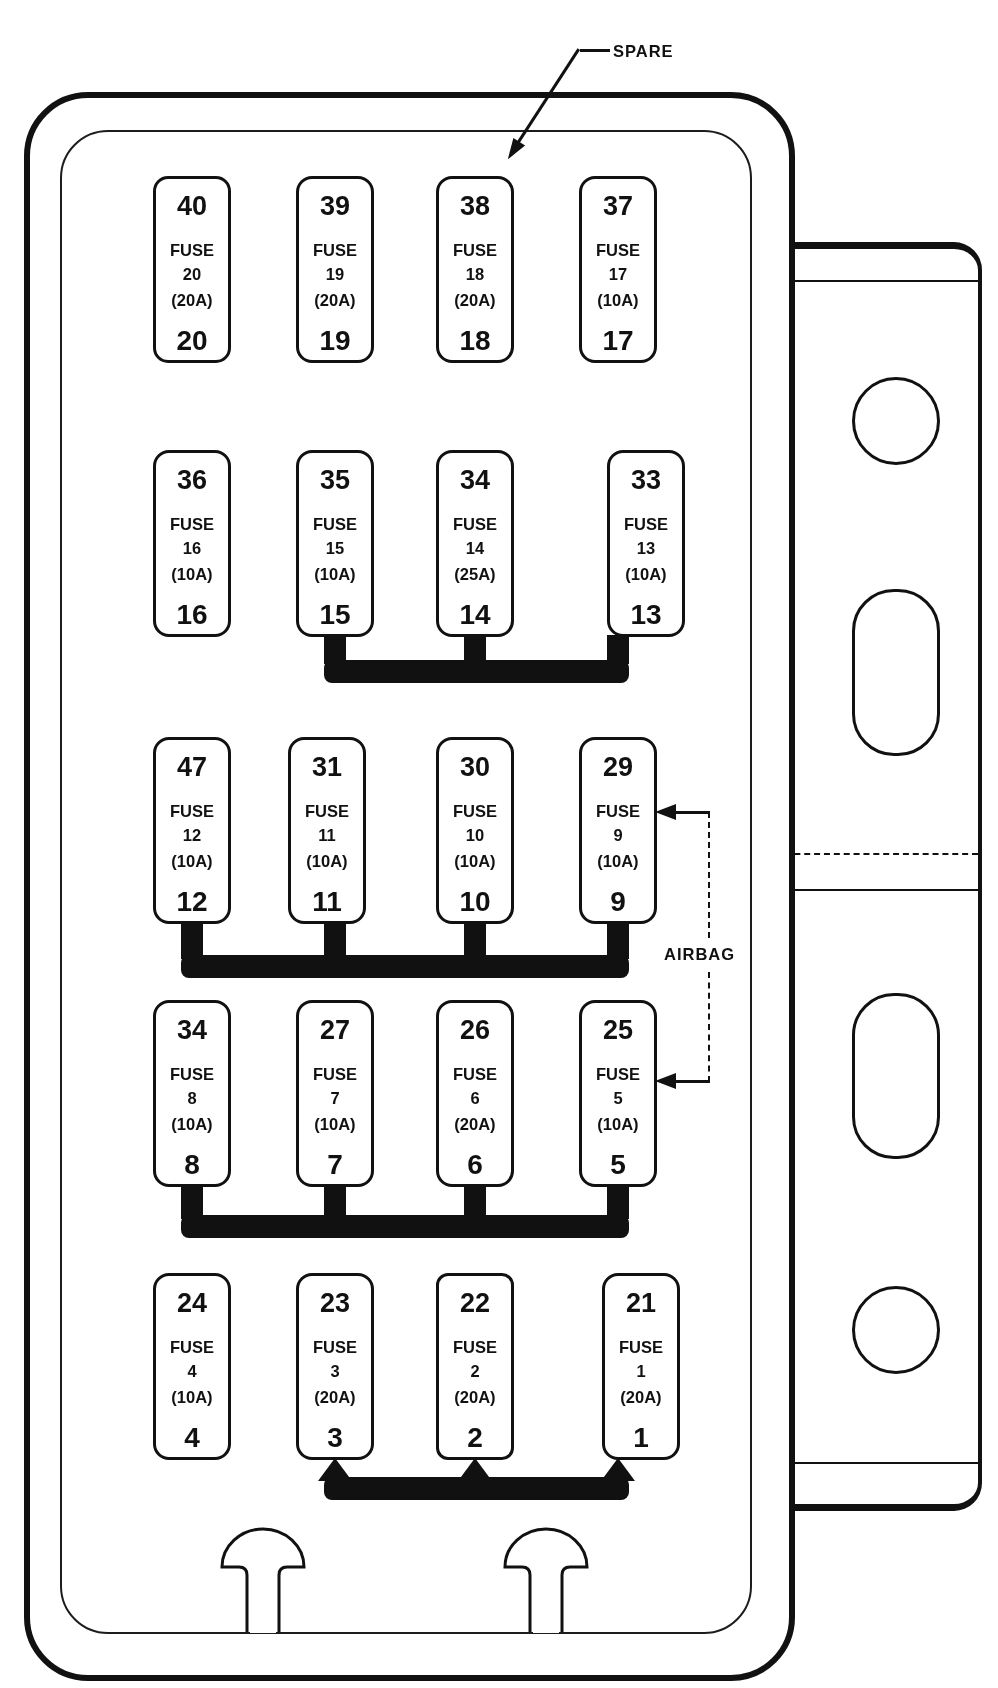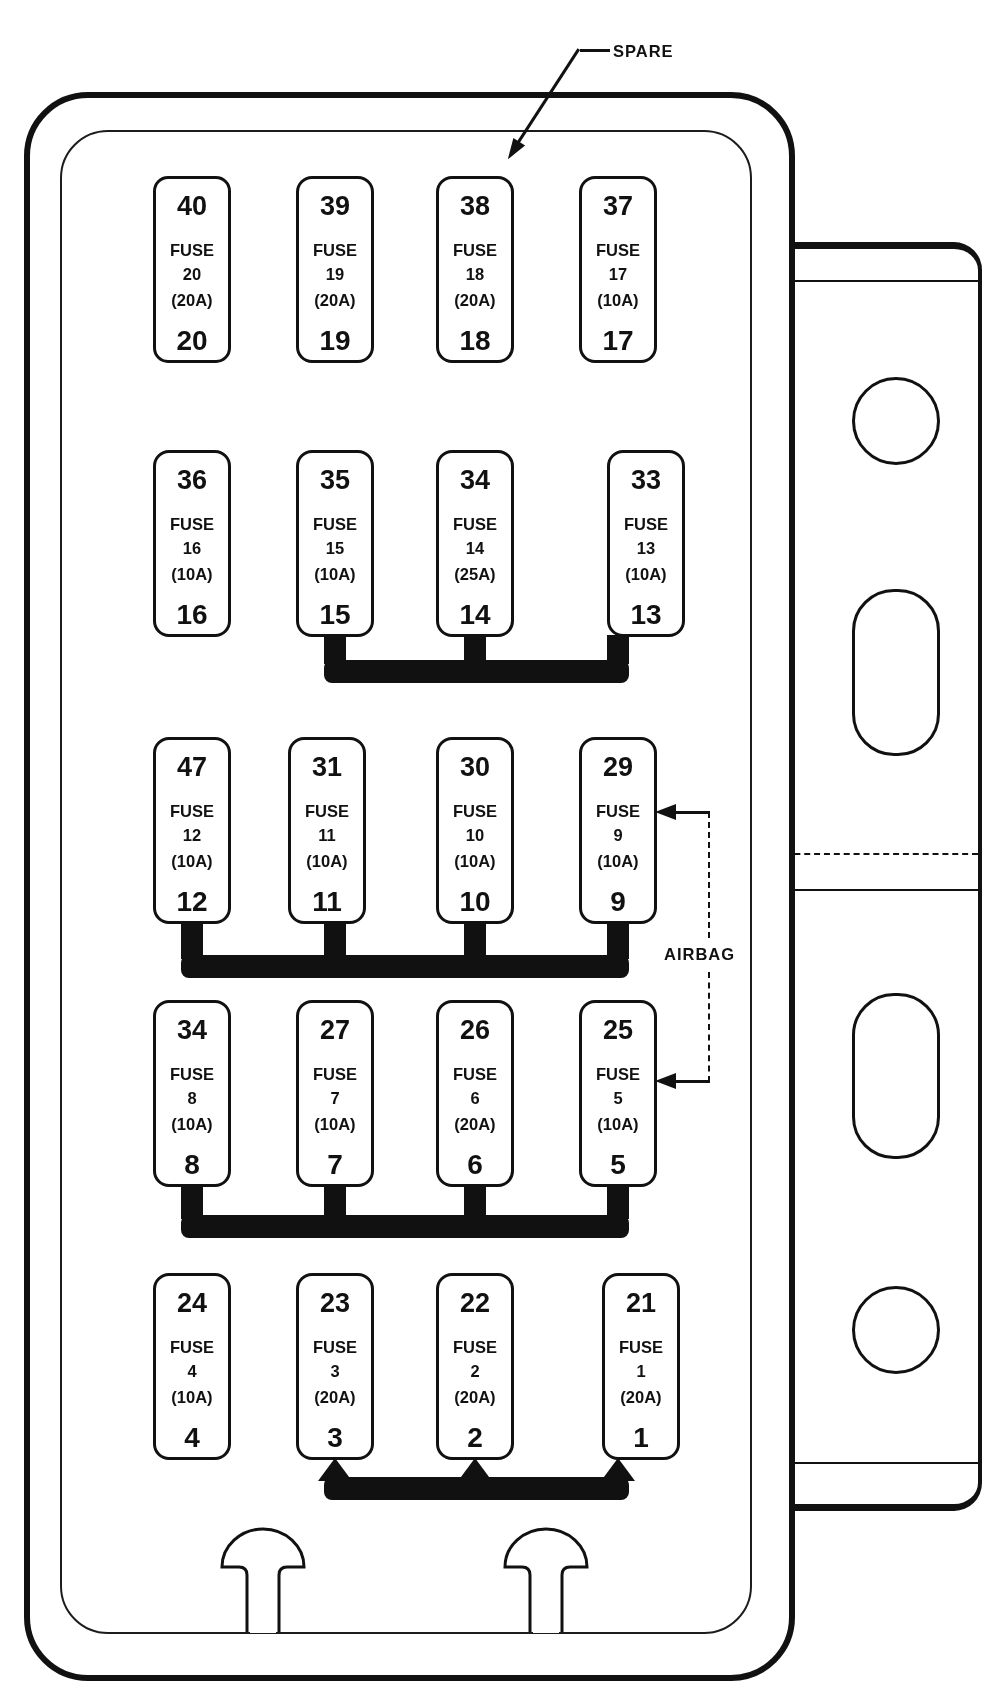--- a/index.html
+++ b/index.html
@@ -191,21 +191,21 @@
     <span class="famp">(10A)</span>
     <span class="fnum">4</span>
   </div>
       <div class="fuse-cell" style="left: 296px; top: 1273px;">
     <span class="cavity">23</span>
     <span class="flabel">FUSE</span>
     <span class="fcirc">3</span>
     <span class="famp">(20A)</span>
     <span class="fnum">3</span>
   </div>
-      <div class="fuse-cell" style="left: 436px; top: 1273px;">
+      <div class="fuse-cell" style="left: 436px; top: 1273px; border-radius: 12px;">
     <span class="cavity">22</span>
     <span class="flabel">FUSE</span>
     <span class="fcirc">2</span>
     <span class="famp">(20A)</span>
     <span class="fnum">2</span>
   </div>
       <div class="fuse-cell" style="left: 579px; top: 1273px; margin-left: 23px;">
     <span class="cavity">21</span>
     <span class="flabel">FUSE</span>
     <span class="fcirc">1</span>

